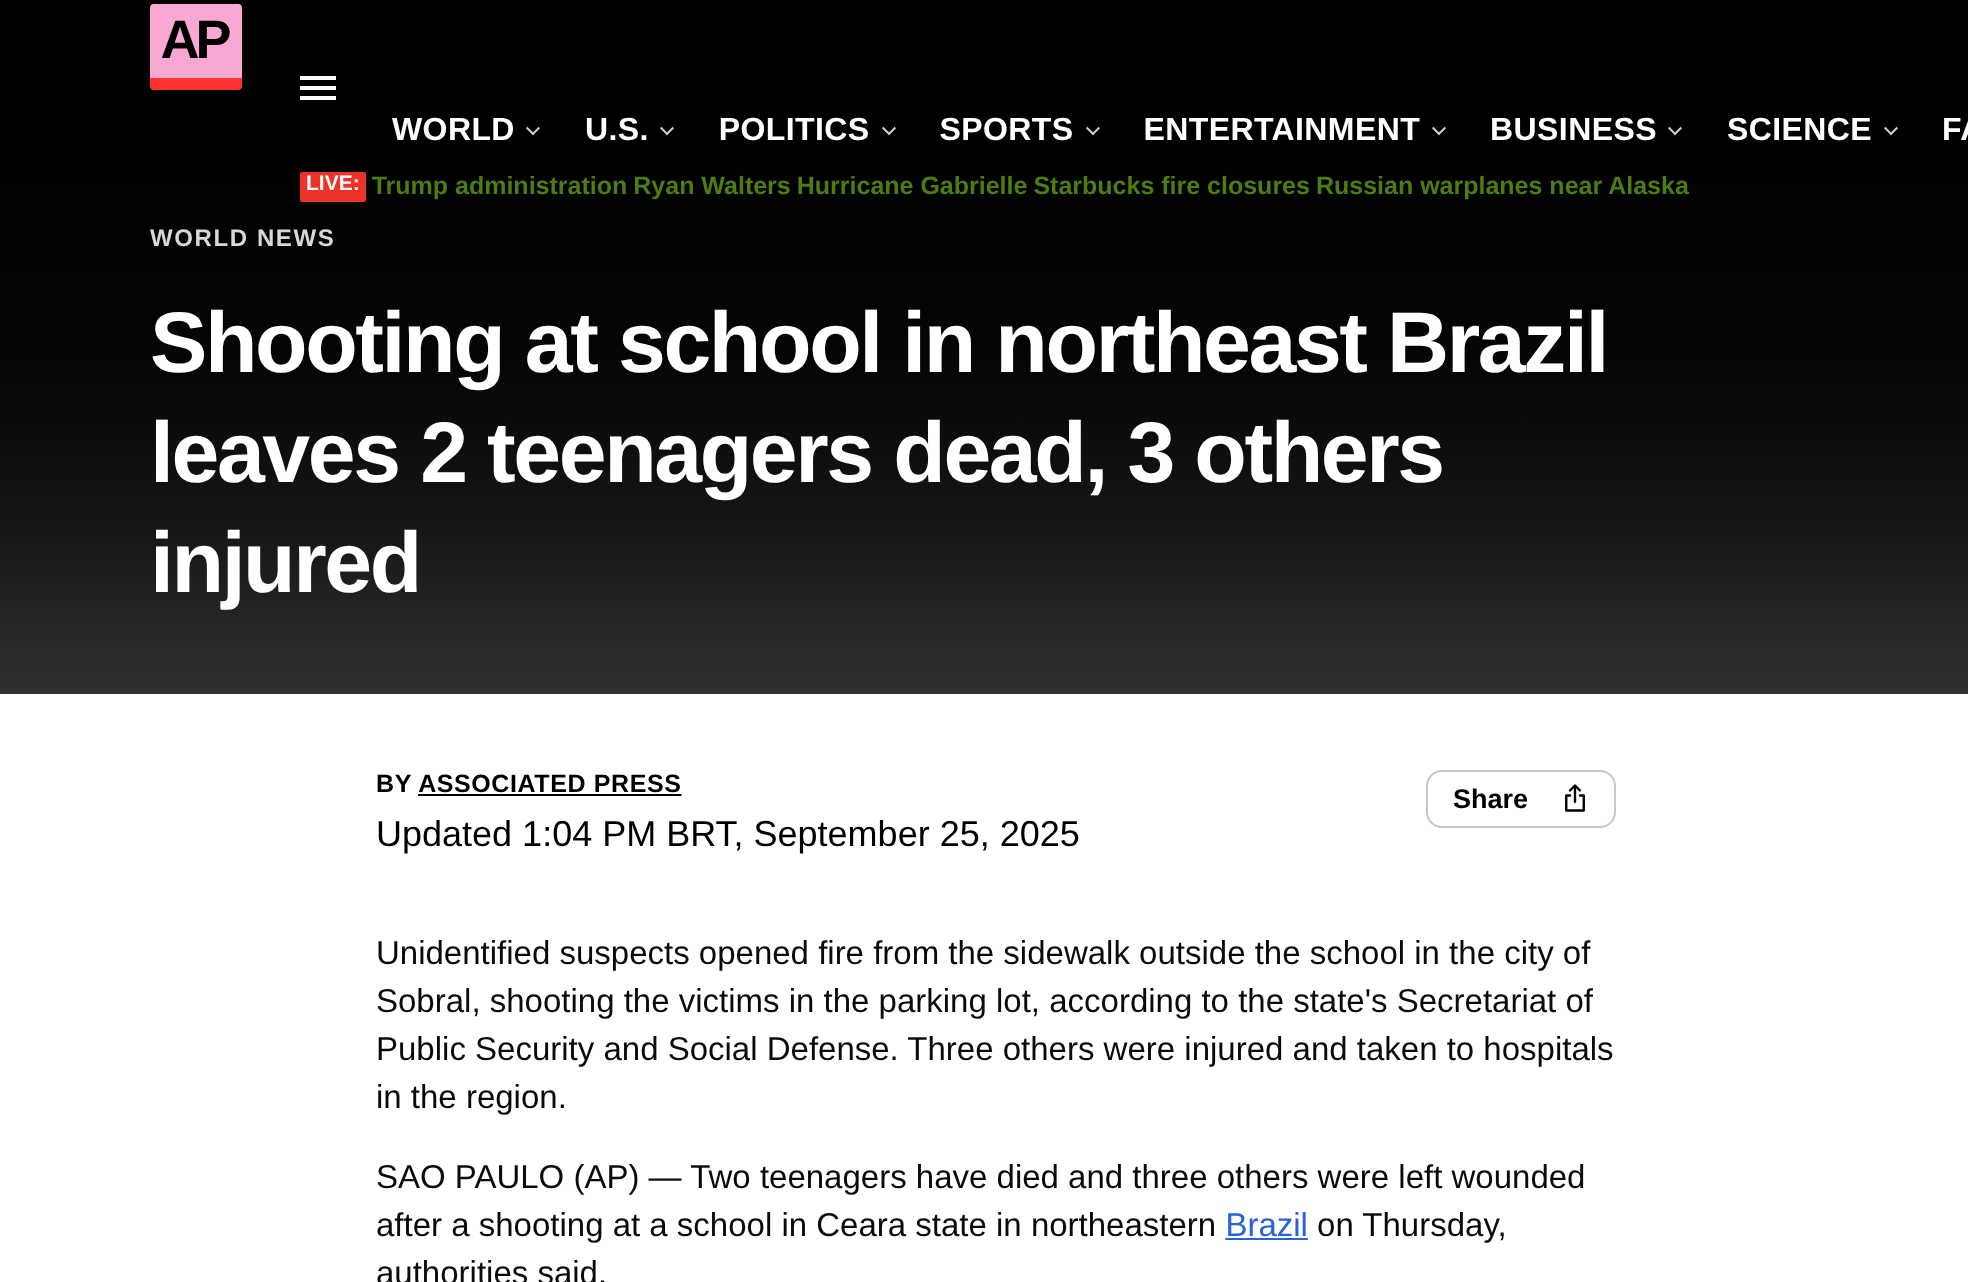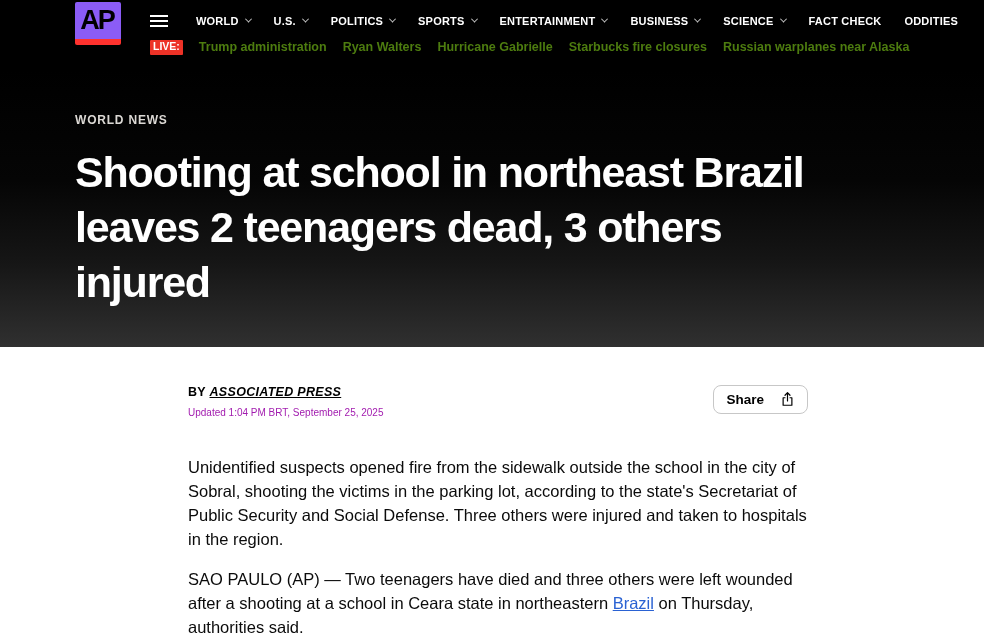--- a/index.html
+++ b/index.html
@@ -2,58 +2,58 @@
 <html><head>
 <meta charset="utf-8">
 <style>
   * { margin: 0; padding: 0; box-sizing: border-box; }
   html, body { width: 984px; height: 641px; overflow: hidden; background: #fff;
     font-family: "Liberation Sans", sans-serif; }
 
   
   .site-header { position: relative; width: 100%; height: 70px; background: #000; }
   .ap-logo { position: absolute; left: 75px; top: 2px; width: 46px; height: 43px;
-    background: #8b5cf6; border-bottom: 6px solid #ff322e; border-radius: 2px;
+    background: #f9a8d4; border-bottom: 6px solid #ff322e; border-radius: 2px;
     display: flex; align-items: center; justify-content: center; text-decoration: none; cursor: pointer; }
   .ap-logo .logo-text { font-weight: 800; font-size: 27px; letter-spacing: -2px;
     color: #000; line-height: 1; padding-right: 2px; }
 
   .main-nav { display: flex; align-items: center; margin-left: 150px; padding-top: 13px; }
   .hamburger { background: none; border: none; cursor: pointer; margin-right: 28px;
     display: flex; flex-direction: column; gap: 3px; padding: 2px 0; }
   .hamburger span { display: block; width: 18px; height: 2px; background: #fff; }
-  .nav-item { color: #fff; text-decoration: none; font-weight: 700; font-size: 11px;
+  .nav-item { color: #fff; text-decoration: none; font-weight: 700; font-size: 16px;
     letter-spacing: 0.2px; margin-right: 23px; white-space: nowrap; cursor: pointer;
-    display: inline-flex; align-items: center; }
+    display: inline-flex; align-items: center; margin-top: 44px; }
   .chev { display: inline-block; width: 5px; height: 5px;
     border-right: 1.5px solid #cdcdcd; border-bottom: 1.5px solid #cdcdcd;
     transform: rotate(45deg) translate(-1px,-1px); margin-left: 7px; margin-top: -2px; }
 
-  .trending { display: flex; align-items: center; margin-left: 150px; margin-top: 11px; gap: 16px; }
+  .trending { display: flex; align-items: center; margin-left: 150px; margin-top: 11px; gap: 3px; }
   .live-badge { background: #ed3227; color: #fff; font-size: 10.5px; font-weight: 800;
     padding: 1px 3px 2px; border-radius: 1px; line-height: 1.1; }
   .trend-item { color: #4d7c0f; text-decoration: none; font-weight: 700; font-size: 12.5px;
     white-space: nowrap; cursor: pointer; }
 
   
   .hero { width: 100%; height: 277px; padding: 40px 80px 0 75px;
     background: linear-gradient(180deg, #000 0%, #050505 40%, #161616 70%, #303030 100%); }
   .eyebrow { color: #dbd8d4; font-size: 12px; font-weight: 700; letter-spacing: 0.8px;
     text-decoration: none; cursor: pointer; }
   .headline { margin-top: 17px; color: #fff; font-weight: 800; font-size: 43px;
     line-height: 55px; letter-spacing: -1.2px; }
   .headline span { display: block; }
 
   
   .article { width: 620px; margin-left: 188px; padding-top: 38px; }
   .byline-row { display: flex; justify-content: space-between; align-items: flex-start;
     margin-bottom: 37px; }
   .byline { font-size: 12.5px; font-weight: 800; letter-spacing: 0.3px; color: #000; }
-  .byline a { color: #000; text-decoration: underline; cursor: pointer; font-style: italic; }
-  .updated { margin-top: 8px; font-size: 10px; color: #a21caf; }
+  .byline a { color: #000; text-decoration: underline; cursor: pointer; }
+  .updated { margin-top: 8px; font-size: 18px; color: #000000; }
   .share-btn { display: inline-flex; align-items: center; gap: 16px; background: #fff;
     border: 1px solid #c7c7c7; border-radius: 8px; padding: 5px 12px 6px;
     font-family: "Liberation Sans", sans-serif; font-weight: 700; font-size: 13.5px;
     color: #000; cursor: pointer; }
   .share-btn svg { display: block; }
 
   .article p { font-size: 16.5px; line-height: 24px; color: #0b0b0b; margin-bottom: 16px; }
   .article p a { color: #2a62d3; text-decoration: underline; cursor: pointer; }
 </style>
 </head>

